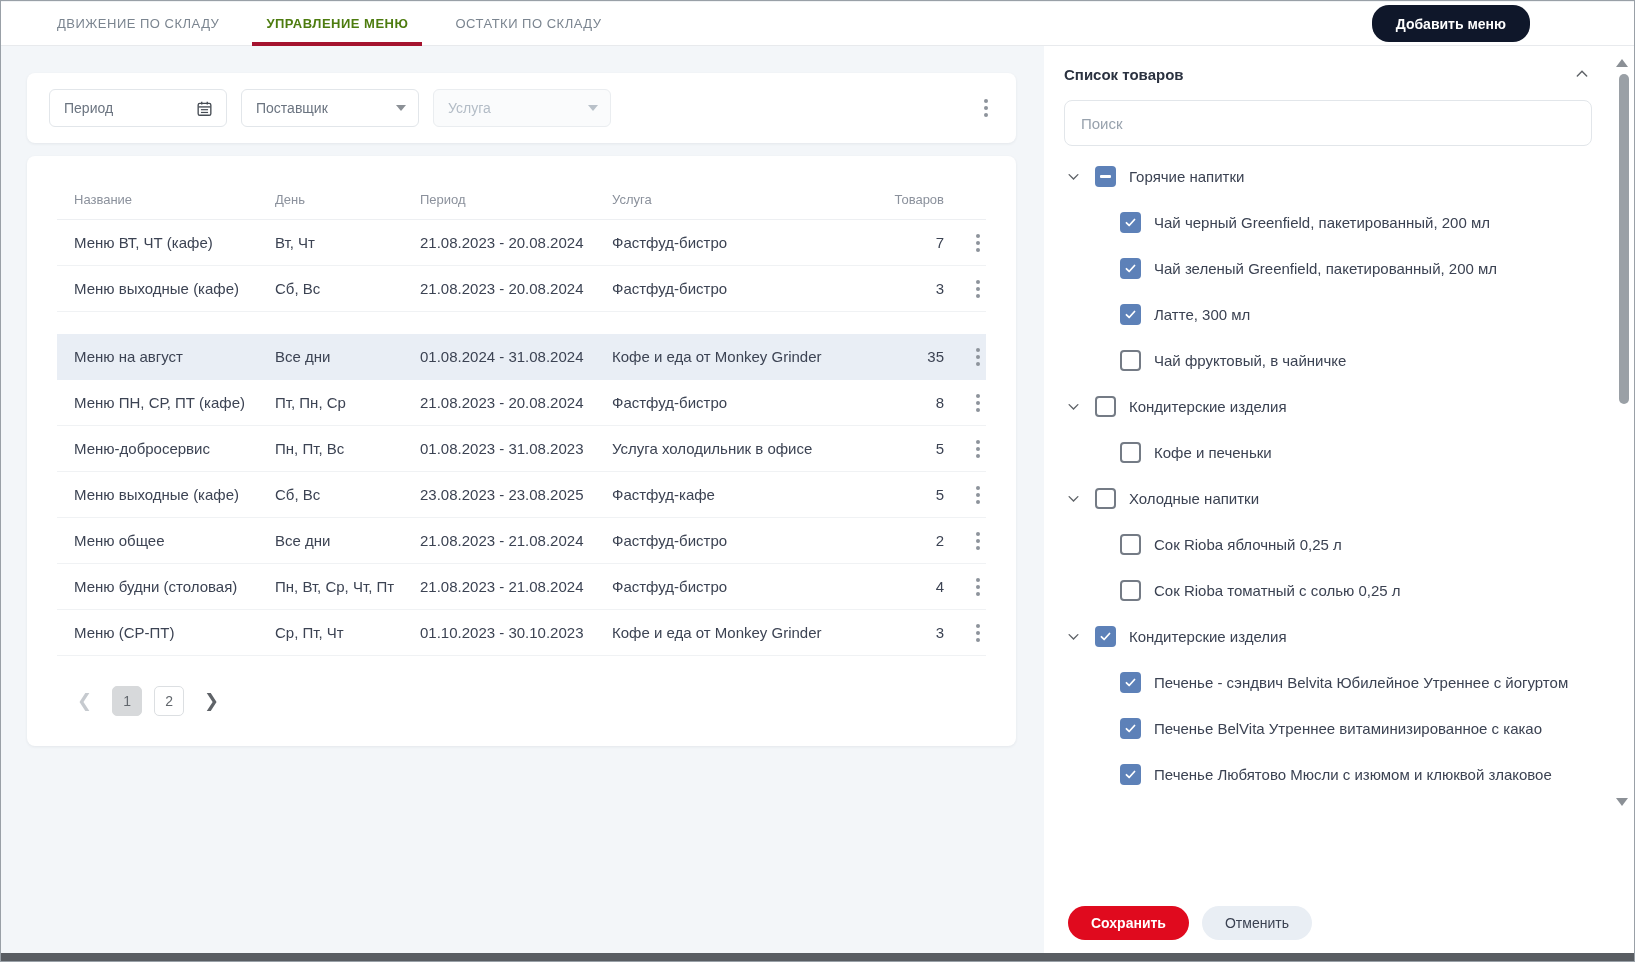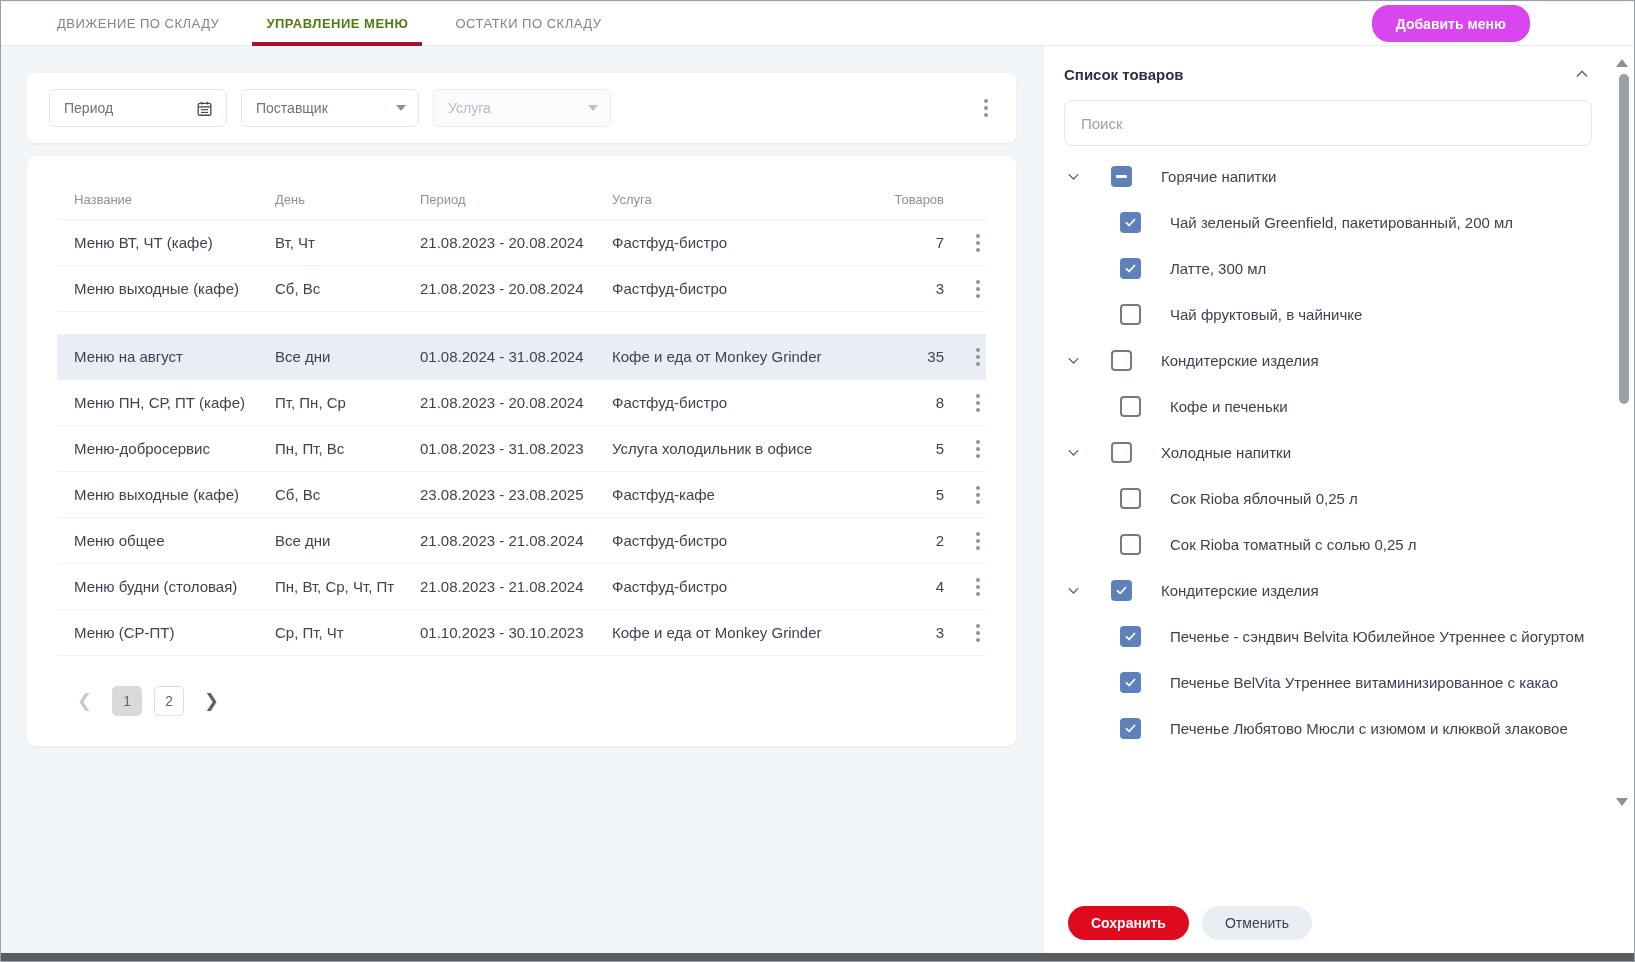--- a/index.html
+++ b/index.html
@@ -22,21 +22,21 @@
   .avatar .hair { position:absolute; top:6px; left:50%; transform:translateX(-50%); width:25px; height:13px; border-radius:12px 12px 5px 5px; background:#5d4632; }
   .avatar .face { position:absolute; top:11px; left:50%; transform:translateX(-50%); width:20px; height:19px; border-radius:50%; background:#eab384; }
   .avatar .body { position:absolute; bottom:1px; left:50%; transform:translateX(-50%); width:27px; height:13px; border-radius:11px 11px 0 0; background:#d6382e; }
 
   
   .tab-bar { height:45px; background:#fff; border-top:1px solid #f0f2f4; border-bottom:1px solid #e8eaed; display:flex; align-items:stretch; padding-left:42px; flex:none;gap:9px; }
   .tab { position:relative; display:flex; align-items:center; padding:0 14px; margin-right:10px; font-size:13px; letter-spacing:.5px; color:#7b8590; cursor:pointer; white-space:nowrap; }
   .tab.active { color:#4d7c0f; font-weight:bold; }
   .tab.active::after { content:""; position:absolute; left:0; right:0; bottom:-1px; height:4px; background:#a5132f; }
   .add-menu-btn { margin-left:auto; margin-right:104px; align-self:center; height:37px; border:none; border-radius:17px;
-    background:#d946ef; color:#fff; font-family:inherit; font-size:14px; font-weight:bold; padding:0 24px; cursor:pointer; }
+    background:#0f172a; color:#fff; font-family:inherit; font-size:14px; font-weight:bold; padding:0 24px; cursor:pointer; }
 
   
   .content { flex:1; display:flex; min-height:0; }
   .main-col { width:1043px; flex:none; padding:27px 28px 0 26px; }
   .card { background:#fff; border-radius:8px; box-shadow:0 1px 3px rgba(25,39,60,.07); }
 
   
   .filter-card { height:70px; display:flex; align-items:center; padding:0 22px; gap:14px; margin-bottom:13px; }
   .filter-box { width:178px; height:38px; border:1px solid #e2e6ea; border-radius:6px; display:flex; align-items:center; padding:0 12px 0 14px; font-size:14px; color:#6b7480; cursor:pointer; background:#fff; }
   .filter-box .fl { flex:1; }
@@ -65,21 +65,21 @@
   
   .right-panel { flex:1; background:#fff; position:relative; overflow:hidden; }
   .panel-inner { padding:15px 42px 0 20px; }
   .panel-head { display:flex; align-items:center; justify-content:space-between; height:26px; }
   .panel-title { font-size:15px; font-weight:bold; color:#2b3240; }
   .collapse-btn { background:none; border:none; cursor:pointer; padding:2px; display:flex; }
   .search-input { margin-top:13px; width:100%; height:46px; border:1px solid #e2e6ea; border-radius:8px; padding:0 16px; font-size:15px; color:#3c4353; font-family:inherit; outline:none; background:#fff; }
   .search-input::placeholder { color:#98a2ad; }
 
   .tree { margin-top:7px; }
-  .tree-row { display:flex; align-items:center; height:46px; gap:29px; white-space:nowrap; overflow:hidden; }
+  .tree-row { display:flex; align-items:center; height:46px; gap:13px; white-space:nowrap; overflow:hidden; }
   .tree-row.group { padding-left:2px; }
   .tree-row.item { padding-left:56px; }
   .tree-label { font-size:15px; color:#3b4252; overflow:hidden; }
   .twisty { display:flex; flex:none; width:16px; cursor:pointer; }
   .cb { flex:none; width:21px; height:21px; border-radius:4px; display:flex; align-items:center; justify-content:center; cursor:pointer; }
   .cb.unchecked { border:2px solid #747b85; background:#fff; }
   .cb.checked, .cb.indeterminate { background:#5d81b8; }
   .cb .dash { width:11px; height:3px; border-radius:1px; background:#fff; }
 
   .panel-actions { position:absolute; left:24px; bottom:13px; display:flex; gap:13px; }
@@ -308,20 +308,28 @@
                 <span class="dash"></span>
               </span>
               <span class="tree-label">Горячие напитки</span>
             </div>
             <div class="tree-row item">
               <span class="cb checked">
                 <svg width="13" height="13" viewBox="0 0 24 24">
                   <path d="M4.5 12.5l5 5 10-11" fill="none" stroke="#fff" stroke-width="3.2" stroke-linecap="round" stroke-linejoin="round"></path>
                 </svg>
               </span>
+              <span class="tree-label">Чай черный Greenfield, пакетированный, 200 мл</span>
+            </div>
+            <div class="tree-row item">
+              <span class="cb checked">
+                <svg width="13" height="13" viewBox="0 0 24 24">
+                  <path d="M4.5 12.5l5 5 10-11" fill="none" stroke="#fff" stroke-width="3.2" stroke-linecap="round" stroke-linejoin="round"></path>
+                </svg>
+              </span>
               <span class="tree-label">Чай зеленый Greenfield, пакетированный, 200 мл</span>
             </div>
             <div class="tree-row item">
               <span class="cb checked">
                 <svg width="13" height="13" viewBox="0 0 24 24">
                   <path d="M4.5 12.5l5 5 10-11" fill="none" stroke="#fff" stroke-width="3.2" stroke-linecap="round" stroke-linejoin="round"></path>
                 </svg>
               </span>
               <span class="tree-label">Латте, 300 мл</span>
             </div>

